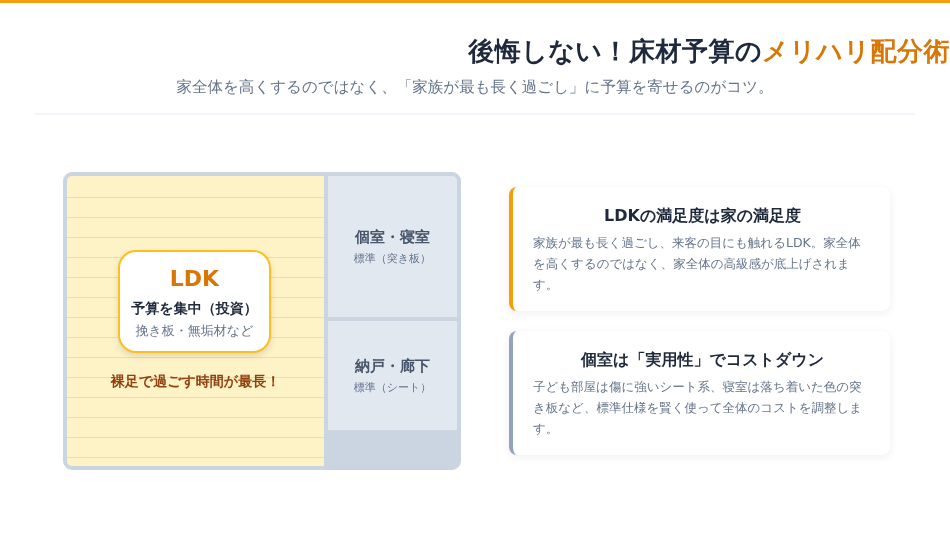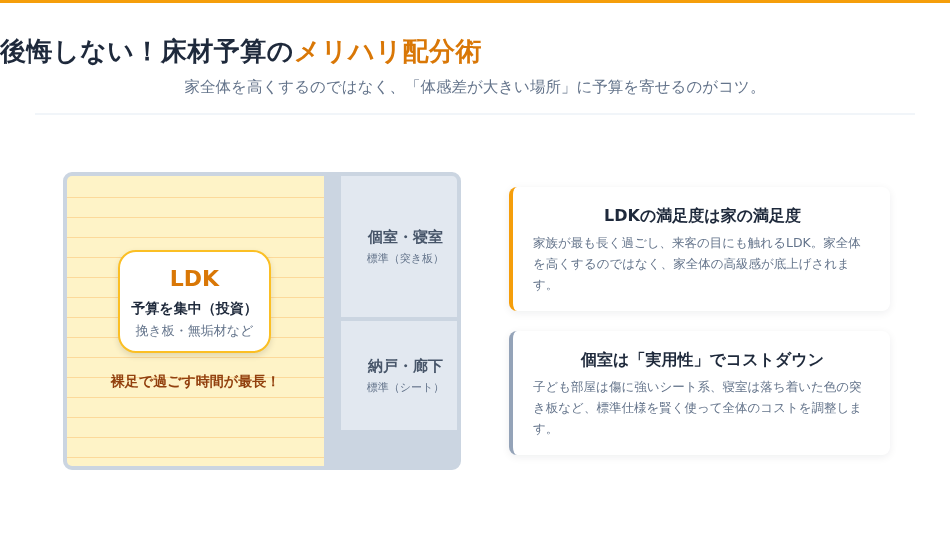--- a/index.html
+++ b/index.html
@@ -1,29 +1,29 @@
 <!DOCTYPE html>
 <html><head>
 <meta charset="utf-8">
 <style>
   * { box-sizing: border-box; margin: 0; padding: 0; }
   html, body { width: 950px; height: 534px; background: #ffffff; overflow: hidden; }
   body { font-family: "DejaVu Sans", "Liberation Sans", sans-serif; position: relative; color: #1e293b; }
   .topbar { position: absolute; left: 0; top: 0; width: 950px; height: 3px; background: #f59e0b; }
-  .title { position: absolute; left: 0; top: 34px; width: 950px; text-align: left; font-size: 26px; font-weight: bold; color: #1e293b; letter-spacing: 0.5px; }
+  .title { position: absolute; left: 0; top: 34px; width: 950px; text-align: right; font-size: 26px; font-weight: bold; color: #1e293b; letter-spacing: 0.5px; }
   .title .accent { color: #d97706; }
   .subtitle { position: absolute; left: 0; top: 77px; width: 950px; text-align: center; font-size: 15.5px; color: #64748b; }
   .divider { position: absolute; left: 35px; top: 113px; width: 880px; height: 2px; background: #f1f5f9; }
 
   .plan { position: absolute; left: 63px; top: 172px; width: 398px; height: 298px; border: 4px solid #cbd5e1; border-radius: 9px; background: #cbd5e1; overflow: hidden; }
   .ldk { position: absolute; left: 0; top: 0; width: 257px; height: 100%;
     background-color: #fef3c7;
     background-image: repeating-linear-gradient(to bottom, transparent 0px, transparent 19px, #fcd99a 19px, #fcd99a 20px);
     background-position: 0 2px; }
-  .room { position: absolute; left: 274px; width: 129px; background: #e2e8f0; display: flex; flex-direction: column; align-items: center; justify-content: center; }
+  .room { position: absolute; left: 261px; width: 129px; background: #e2e8f0; display: flex; flex-direction: column; align-items: center; justify-content: center; }
   .room.r1 { top: 0; height: 141px; }
   .room.r2 { top: 145px; height: 109px; }
   .room-name { font-size: 15px; font-weight: bold; color: #475569; }
   .room-spec { font-size: 11px; color: #64748b; margin-top: 4px; }
 
   .ldk-card { position: absolute; left: 51px; top: 74px; width: 153px; height: 103px; background: #ffffff; border: 2px solid #fbbf24; border-radius: 18px; box-shadow: 0 3px 6px rgba(0,0,0,0.12); text-align: center; }
   .ldk-label { font-size: 22px; font-weight: bold; color: #d97706; margin-top: 14px; line-height: 26px; }
   .ldk-budget { font-size: 14px; font-weight: bold; color: #1e293b; margin-top: 8px; }
   .ldk-mat { font-size: 13px; color: #64748b; margin-top: 4px; }
   .ldk-note { position: absolute; left: 0; top: 197px; width: 257px; text-align: center; font-size: 14px; font-weight: bold; color: #92400e; }
@@ -33,21 +33,21 @@
   .card.c2 { top: 331px; height: 124px; border-left-color: #94a3b8; }
   .card-title { font-size: 16px; font-weight: bold; color: #1e293b; line-height: 22px; text-align: center; }
   .card-body { font-size: 12.5px; color: #64748b; line-height: 21px; margin-top: 5px; }
 </style>
 </head>
 <body>
 
 <div class="topbar"></div>
 
 <h1 class="title"><span>後悔しない！床材予算の</span><span class="accent">メリハリ配分術</span></h1>
-<p class="subtitle">家全体を高くするのではなく、「体感差が大きい場所」に予算を寄せるのがコツ。</p>
+<p class="subtitle">家全体を高くするのではなく、「家族が最も長く過ごし」に予算を寄せるのがコツ。</p>
 <div class="divider"></div>
 
 <div class="plan">
   <div class="ldk">
     <div class="ldk-card">
       <div class="ldk-label">LDK</div>
       <div class="ldk-budget">予算を集中（投資）</div>
       <div class="ldk-mat">挽き板・無垢材など</div>
     </div>
     <div class="ldk-note">裸足で過ごす時間が最長！</div>

